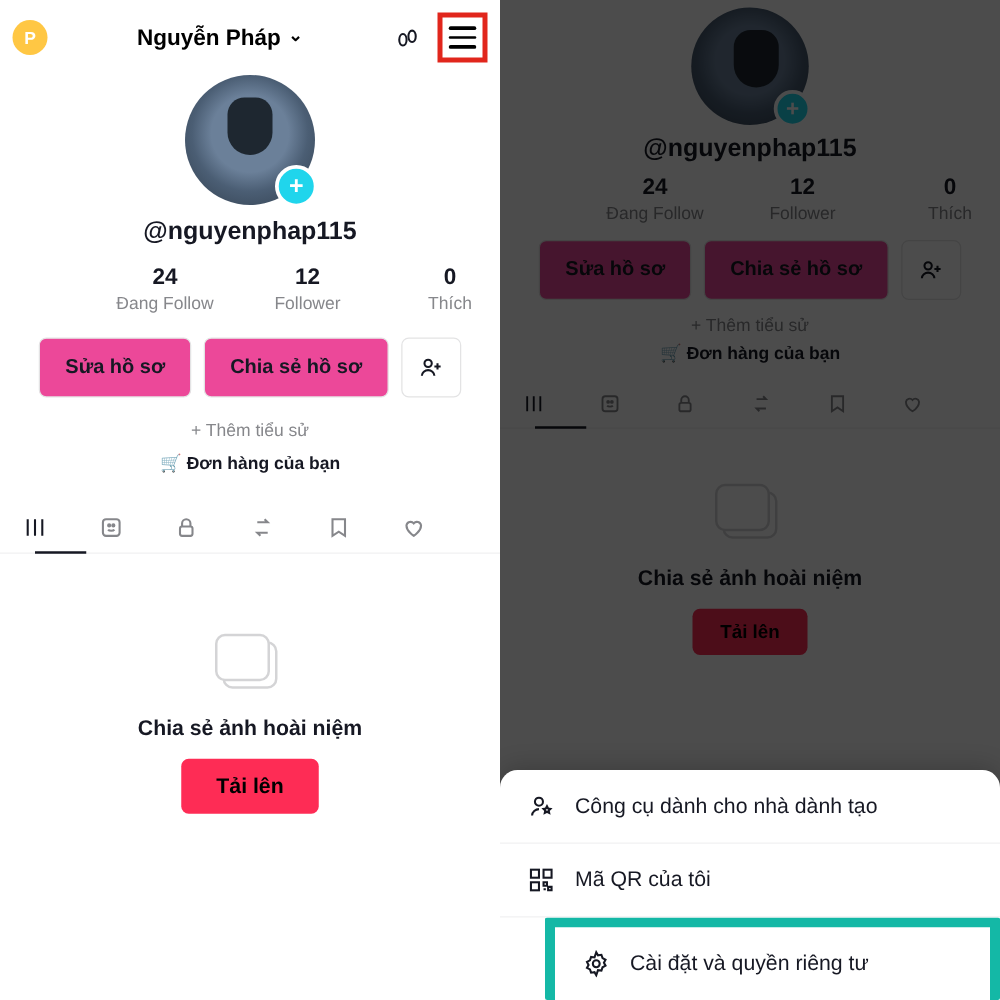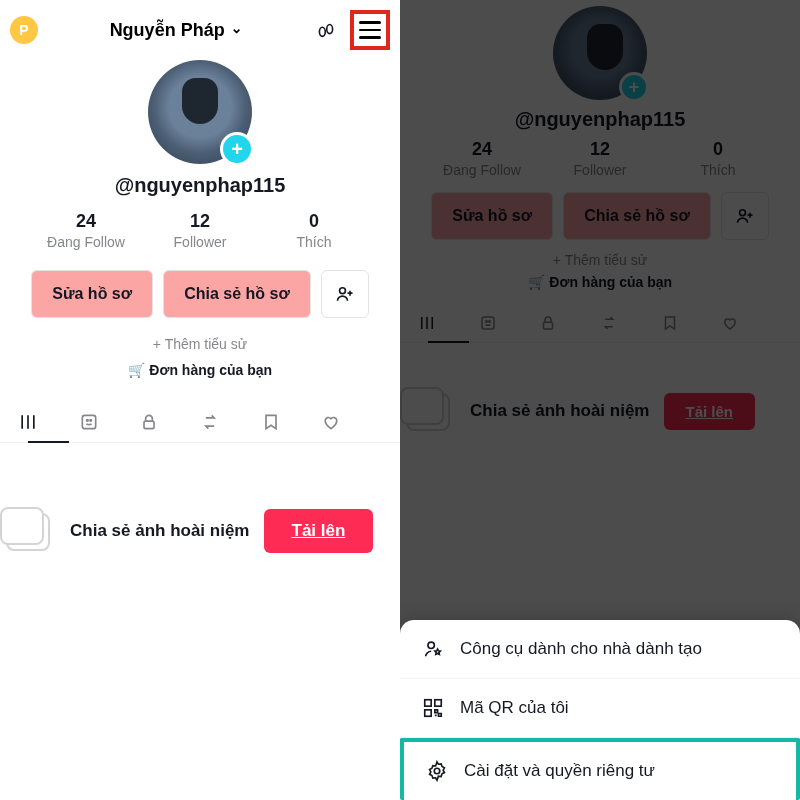--- a/index.html
+++ b/index.html
@@ -18,44 +18,44 @@
   .hamburger { display:flex; flex-direction:column; gap:5px; }
   .hamburger span { display:block; width:22px; height:2.5px; background:#000; border-radius:2px; }
 
   .profile-zone { display:flex; flex-direction:column; align-items:center; padding-top:6px; }
   .avatar-wrap { position:relative; width:104px; height:104px; }
   .avatar { width:104px; height:104px; border-radius:50%; background: radial-gradient(circle at 50% 45%, #6b8099 0 40%, #4b5e74 60%, #2f3c4a 100%); overflow:hidden; position:relative; }
   .avatar::after{ content:""; position:absolute; left:34px; top:18px; width:36px; height:46px; background:#1e2730; border-radius:18px 18px 24px 24px; }
   .add-badge { position:absolute; right:-2px; bottom:-2px; width:34px; height:34px; border-radius:50%; background:#20d5ec; border:3px solid #fff; display:flex; align-items:center; justify-content:center; color:#fff; font-size:20px; font-weight:700; }
   .handle { margin-top:10px; font-size:20px; font-weight:600; color:#161823; }
 
-  .stats { display:flex; width:100%; justify-content:center; gap:34px; margin-top:14px; }
+  .stats { display:flex; width:100%; justify-content:flex-end; gap:34px; margin-top:14px; }
   .stat { text-align:center; min-width:80px; }
   .stat .num { font-size:18px; font-weight:700; color:#161823; }
   .stat .lbl { font-size:14px; color:#86878b; margin-top:2px; }
 
   .btnrow { display:flex; gap:10px; justify-content:center; margin-top:20px; }
-  .pillbtn { border:1px solid #e3e3e4; background:#fca5a5; padding:12px 20px; border-radius:6px; font-size:16px; font-weight:600; color:#161823; }
+  .pillbtn { border:1px solid #e3e3e4; background:#ec4899; padding:12px 20px; border-radius:6px; font-size:16px; font-weight:600; color:#161823; }
   .iconbtn { border:1px solid #e3e3e4; background:#fff; width:48px; height:48px; border-radius:6px; display:flex; align-items:center; justify-content:center; font-size:18px; }
 
   .addbio { text-align:left; color:#86878b; font-size:14px; margin-top:18px; }
   .orders { text-align:center; font-size:14px; margin-top:10px; font-weight:600; color:#161823; }
   .cart { color:#fe2c55; margin-right:4px; }
 
   .tabbar { display:flex; justify-content:space-between; padding:0 18px; margin-top:24px; border-bottom:1px solid #f1f1f2; }
   .tab { flex:1; text-align:center; padding:10px 0; color:#86878b; font-size:18px; }
   .tab.active { color:#161823; position:relative; }
   .tab.active::after { content:""; position:absolute; left:10px; right:10px; bottom:-1px; height:2px; background:#161823; }
 
-  .empty { display:flex; flex-direction:row; align-items:center; margin-top:60px; gap:14px; }
+  .empty { display:flex; flex-direction:column; align-items:center; margin-top:60px; gap:14px; }
   .ph-img { width:56px; height:56px; opacity:.35; position:relative; }
   .ph-img::before { content:""; position:absolute; left:6px; top:10px; width:40px; height:34px; border:2.5px solid #86878b; border-radius:8px; }
   .ph-img::after { content:""; position:absolute; left:0px; top:4px; width:40px; height:34px; border:2.5px solid #86878b; border-radius:8px; background:#fff; }
   .empty-text { font-size:17px; font-weight:600; color:#161823; }
-  .uploadbtn { background:#fe2c55; color:#ffffff; font-size:17px; font-weight:700; padding:12px 28px; border-radius:6px; border:none;text-decoration:underline; }
+  .uploadbtn { background:#fe2c55; color:#000000; font-size:17px; font-weight:700; padding:12px 28px; border-radius:6px; border:none; }
 
   
   .pane.right .dim { position:absolute; inset:0; background:rgba(0,0,0,0.7); pointer-events:none; z-index:5; }
   .pane.right .underlay { position:absolute; inset:0; }
   .pane.right .profile-zone { padding-top:6px; }
   .pane.right .avatar-wrap { width:94px; height:94px; }
   .pane.right .avatar { width:94px; height:94px; }
   .pane.right .add-badge { width:30px; height:30px; font-size:18px; }
   .pane.right .handle { margin-top:8px; }
   .pane.right .stats { margin-top:8px; gap:38px; }
@@ -63,21 +63,21 @@
   .pane.right .addbio { margin-top:12px; }
   .pane.right .orders { margin-top:6px; }
   .pane.right .tabbar { margin-top:14px; }
   .pane.right .empty { margin-top:40px; }
   .pane.right .uploadbtn { padding:10px 22px; font-size:15px; }
 
   .sheet { position:absolute; left:0; right:0; bottom:0; background:#fff; border-top-left-radius:14px; border-top-right-radius:14px; z-index:10; padding-bottom:0; box-shadow:0 -2px 20px rgba(0,0,0,.2); }
   .sheet-item { display:flex; align-items:center; gap:16px; padding:18px 22px; font-size:17px; color:#161823; border-bottom:1px solid #f1f1f2; }
   .sheet-item:last-child { border-bottom:none; }
   .sheet-icon { width:22px; height:22px; display:flex; align-items:center; justify-content:center; color:#161823; }
-  .sheet-highlight { border:4px solid #14b8a6; border-radius:2px; }
+  .sheet-highlight { border:8px solid #14b8a6; border-radius:2px;margin-left:36px; }
   svg { display:block; }
 </style>
 </head>
 <body>
 
 <div class="stage">
 
   <div class="pane left">
     <div class="topbar">
       <div class="coin">P</div>

